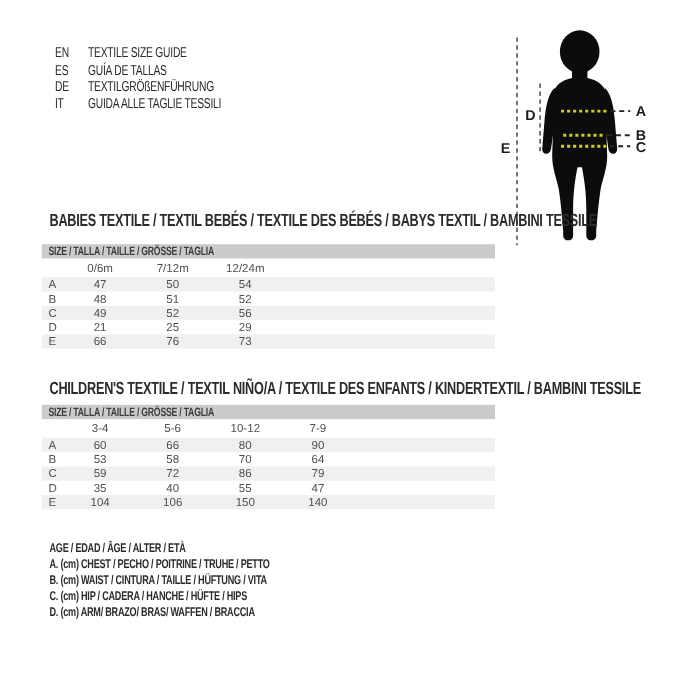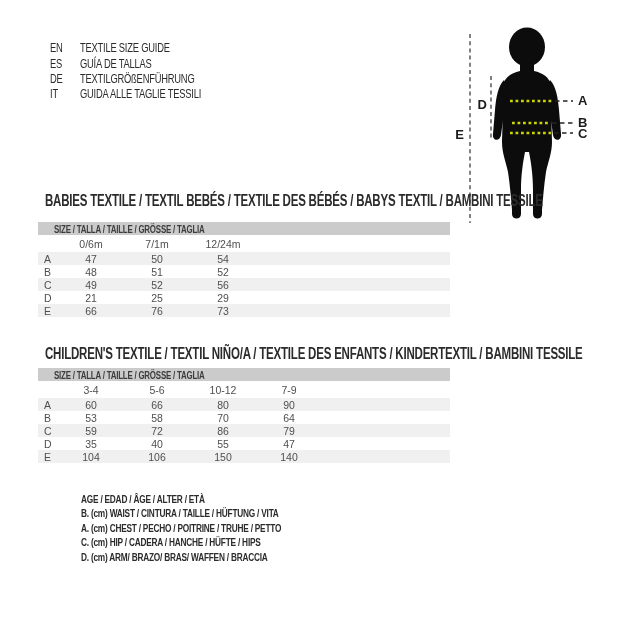--- a/index.html
+++ b/index.html
@@ -30,30 +30,30 @@
   
   .sec-heading{position:absolute;left:45px;font-size:16px;font-weight:700;line-height:13px;white-space:nowrap;}
   .babies-heading{top:194px;}
   .children-heading{top:347px;}
   
   .size-table{position:absolute;left:38px;width:412px;font-size:10.5px;}
   .babies-table{top:222px;}
   .children-table{top:368px;}
   .t-header{
     height:13px;background:var(--bar,#cbcbcb);display:flex;align-items:center;
-    padding-left:16px;font-weight:700;color:#3c3c3c;font-size:11px;
+    padding-left:6px;font-weight:700;color:#3c3c3c;font-size:11px;
   }
   .t-age{height:17px;}
   .t-row{height:13px;}
   .t-age,.t-row{display:flex;align-items:center;color:var(--muted,#4f4f4f);}
   .t-row.alt{background:var(--alt,#f0f0f0);}
   .cell{width:66px;flex:0 0 66px;text-align:center;}
   .cell.lbl{width:20px;flex:0 0 20px;text-align:left;padding-left:6px;box-sizing:border-box;}
   
-  .legend{position:absolute;left:45px;top:492px;margin-left:36px;}
+  .legend{position:absolute;left:45px;top:492px;}
   .legend-line{height:14.4px;font-size:11.5px;font-weight:700;line-height:14.4px;white-space:nowrap;}
 </style>
 </head>
 <body>
 
 <div class="lang-list">
   <div class="lang-row">
     <span class="lang-code cond">EN</span>
     <span class="cond">TEXTILE SIZE GUIDE</span>
   </div>
@@ -113,21 +113,21 @@
   <span class="cond">BABIES TEXTILE / TEXTIL BEBÉS / TEXTILE DES BÉBÉS / BABYS TEXTIL / BAMBINI TESSILE</span>
 </div>
 
 <div class="size-table babies-table">
   <div class="t-header">
     <span class="cond">SIZE / TALLA / TAILLE / GRÖSSE / TAGLIA</span>
   </div>
   <div class="t-age">
     <span class="cell lbl"></span>
     <span class="cell">0/6m</span>
-    <span class="cell">7/1m</span>
+    <span class="cell">7/12m</span>
     <span class="cell">12/24m</span>
   </div>
   <div class="t-row alt">
     <span class="cell lbl">A</span>
     <span class="cell">47</span>
     <span class="cell">50</span>
     <span class="cell">54</span>
   </div>
   <div class="t-row">
     <span class="cell lbl">B</span>
@@ -205,24 +205,24 @@
     <span class="cell">150</span>
     <span class="cell">140</span>
   </div>
 </div>
 
 <div class="legend">
   <div class="legend-line">
     <span class="cond">AGE / EDAD / ÂGE / ALTER / ETÀ</span>
   </div>
   <div class="legend-line">
+    <span class="cond">A. (cm) CHEST / PECHO / POITRINE / TRUHE / PETTO</span>
+  </div>
+  <div class="legend-line">
     <span class="cond">B. (cm) WAIST / CINTURA / TAILLE / HÜFTUNG / VITA</span>
   </div>
   <div class="legend-line">
-    <span class="cond">A. (cm) CHEST / PECHO / POITRINE / TRUHE / PETTO</span>
-  </div>
-  <div class="legend-line">
     <span class="cond">C. (cm) HIP / CADERA / HANCHE / HÜFTE / HIPS</span>
   </div>
   <div class="legend-line">
     <span class="cond">D. (cm) ARM/ BRAZO/ BRAS/ WAFFEN / BRACCIA</span>
   </div>
 </div>
 
 </body></html>

